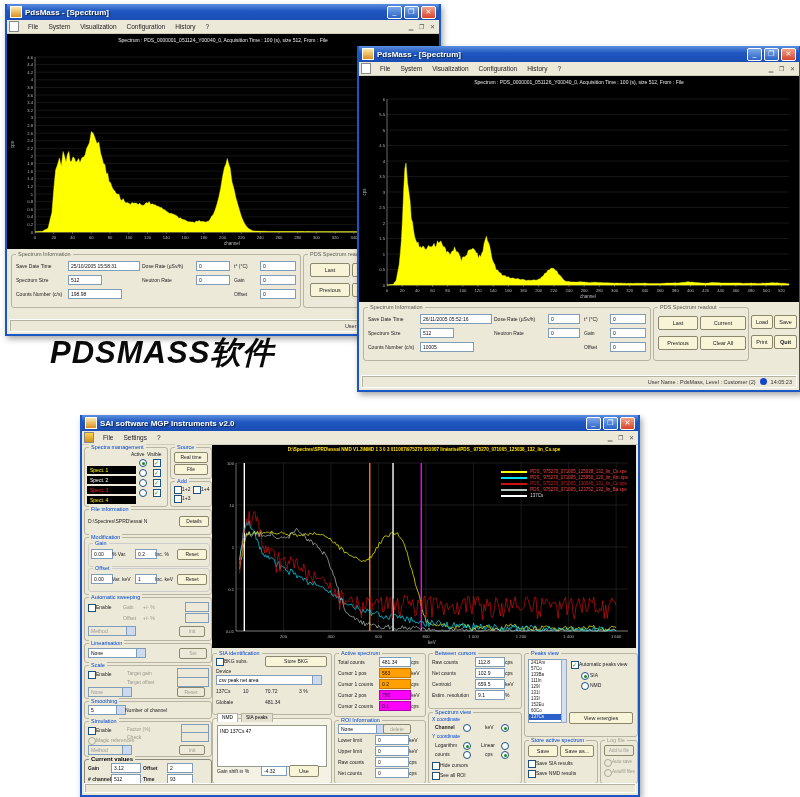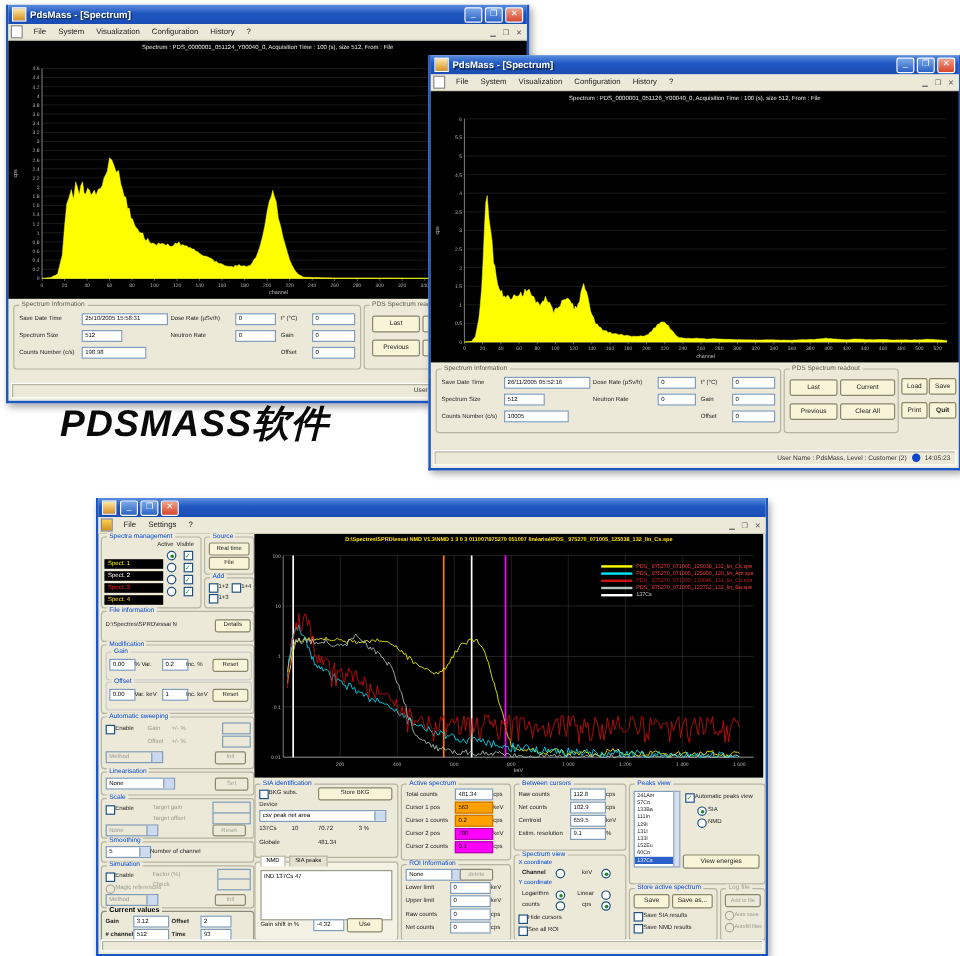--- a/index.html
+++ b/index.html
@@ -354,20 +354,21 @@
     <span style="width:7px;height:7px;border-radius:50%;background:#1246c8;display:inline-block;"></span>
     <span>14:05:23</span>
   </div>
 </div>
 
 <div id="caption">PDSMASS软件</div>
 
 <div class="win" style="left:80px;top:415px;width:556px;height:380px;">
   <div class="tb">
     <span class="ticon"></span>
+    <span class="ttext">SAI software MGP Instruments v2.0</span>
     <span class="tbtns">
       <span class="tbtn">_</span>
       <span class="tbtn">❐</span>
       <span class="tbtn close">✕</span>
     </span>
   </div>
   <div class="mb">
     <span class="micon" style="background:linear-gradient(#ffd24a,#cf8f1e);"></span>
     <span class="mi">File</span>
     <span class="mi">Settings</span>

